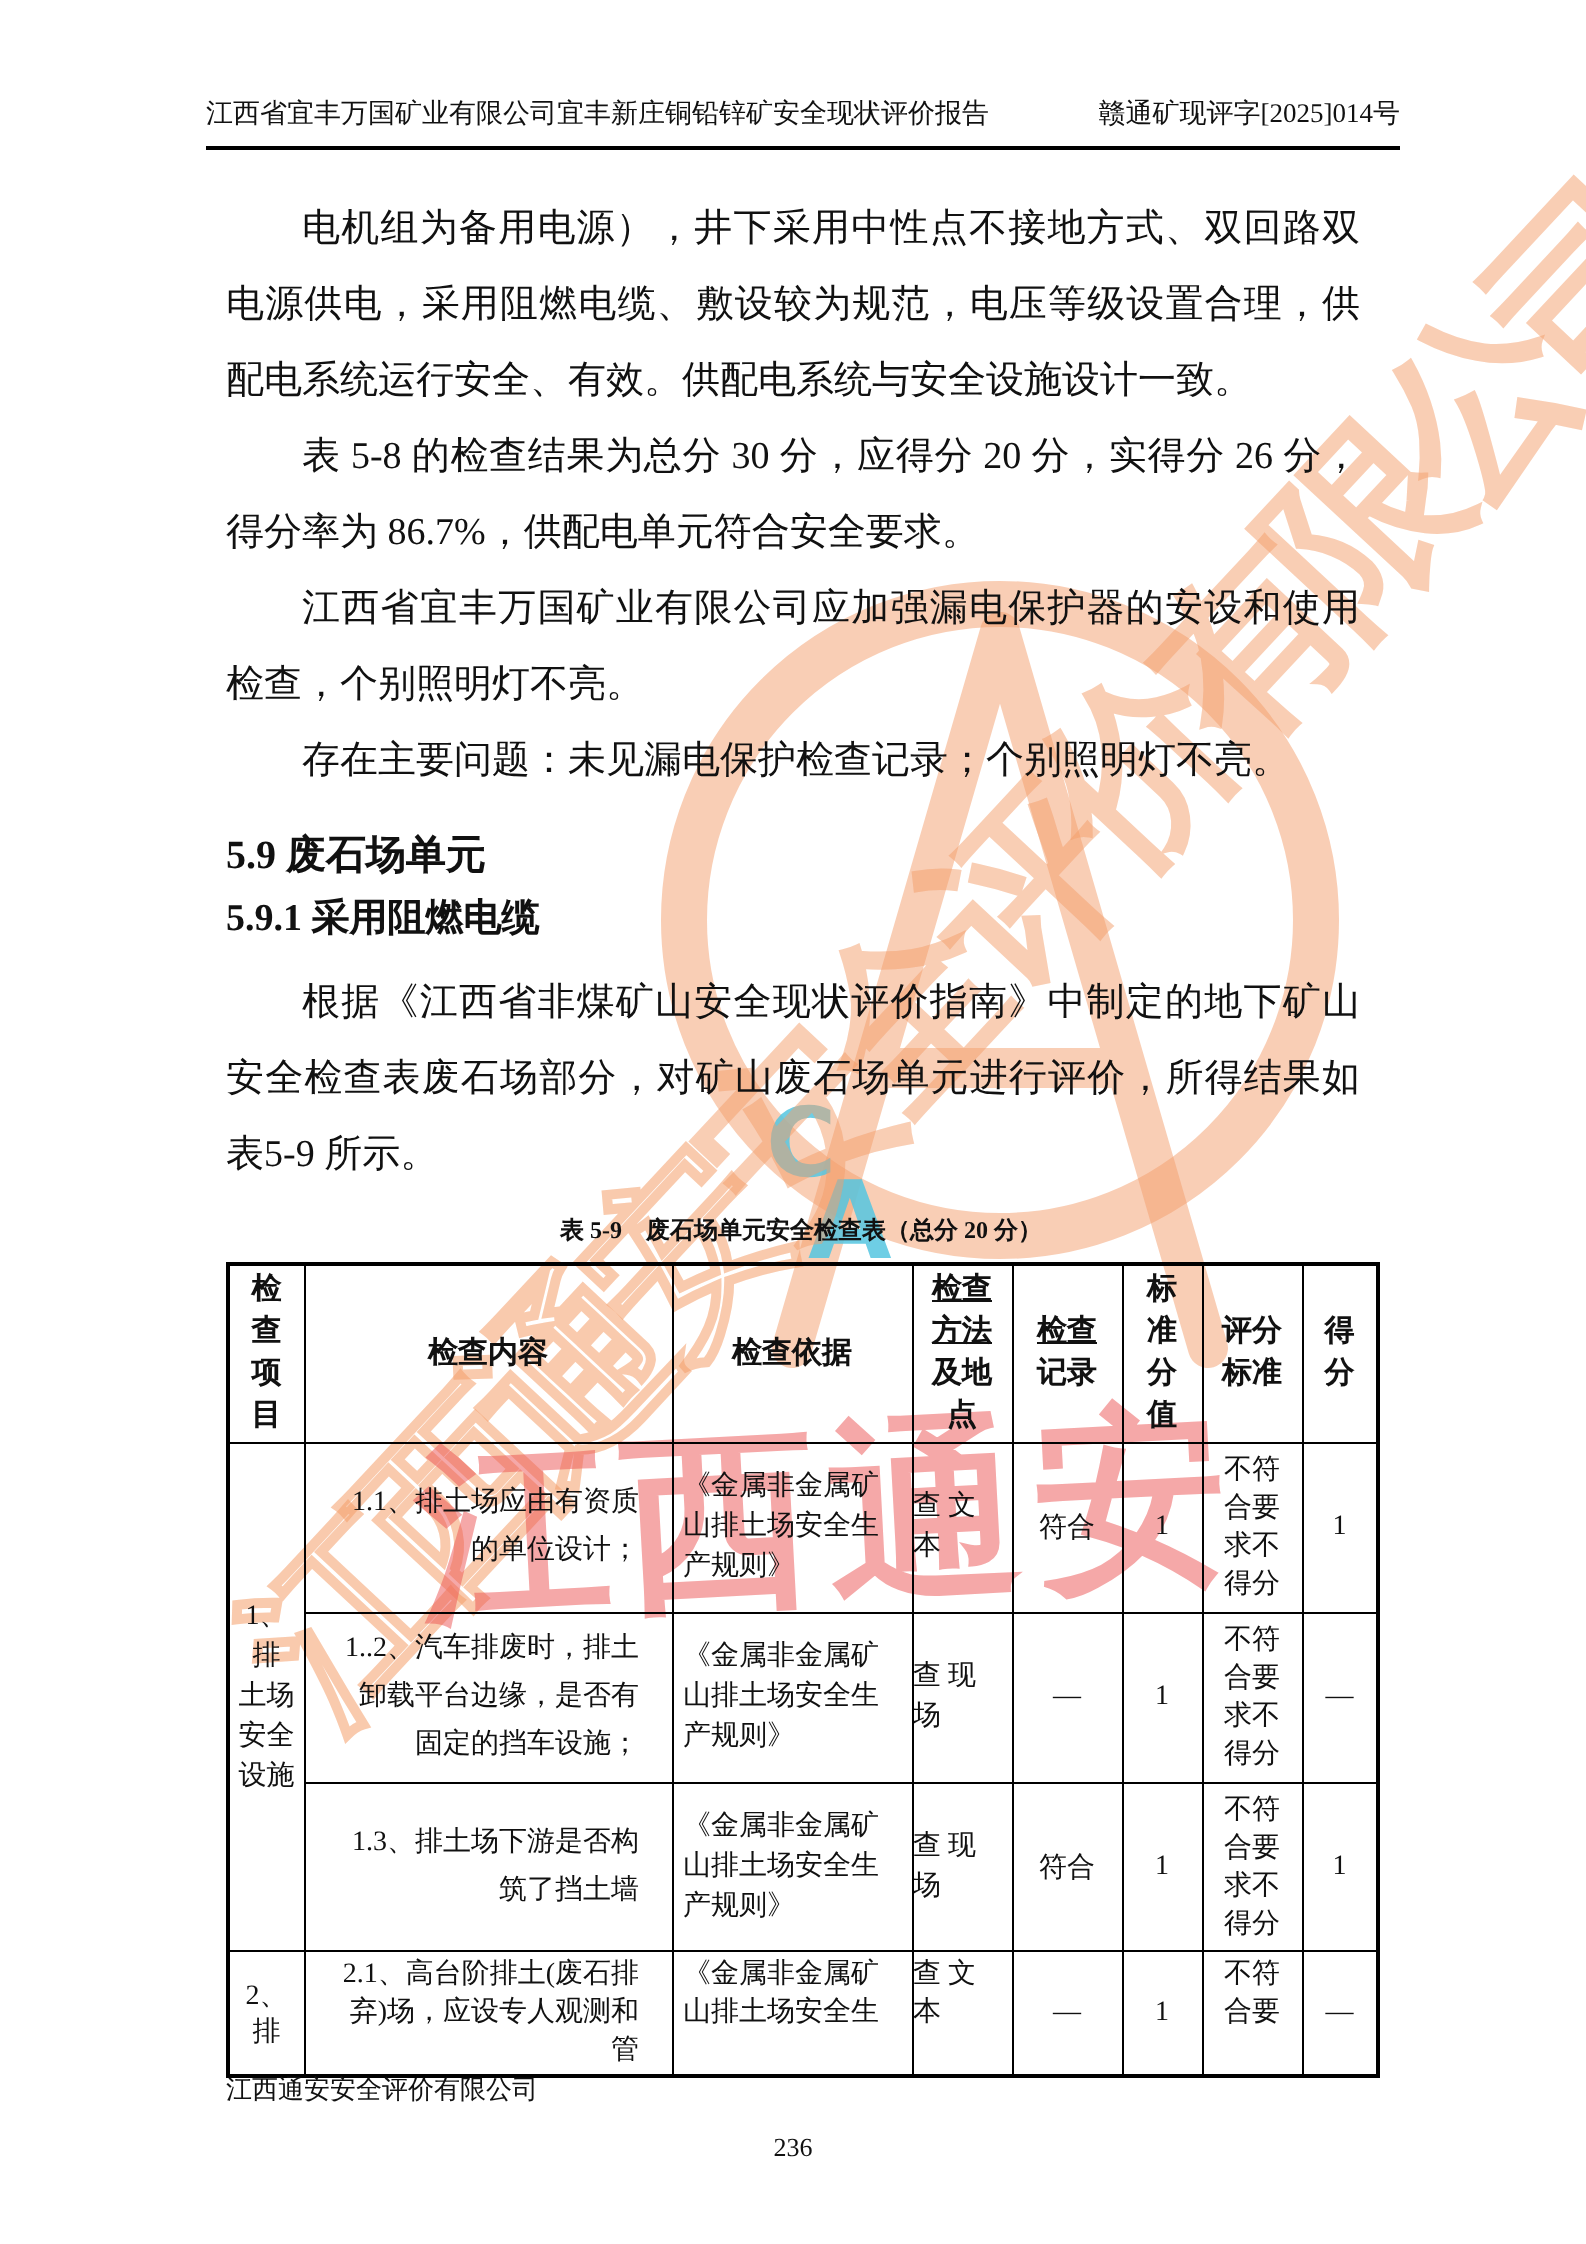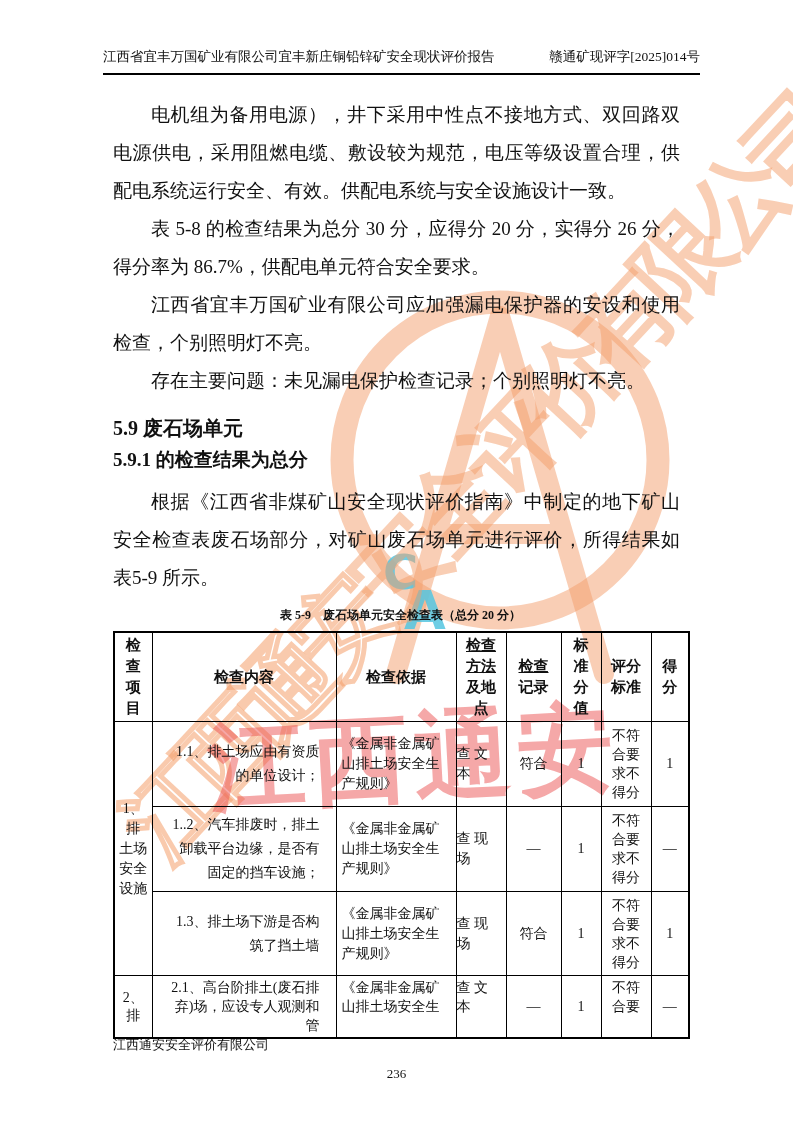--- a/index.html
+++ b/index.html
@@ -107,21 +107,21 @@
       <span>江西省宜丰万国矿业有限公司宜丰新庄铜铅锌矿安全现状评价报告</span>
       <span>赣通矿现评字[2025]014号</span>
     </div>
 
     <div class="main">
       <p class="para">电机组为备用电源），井下采用中性点不接地方式、双回路双电源供电，采用阻燃电缆、敷设较为规范，电压等级设置合理，供配电系统运行安全、有效。供配电系统与安全设施设计一致。</p>
       <p class="para">表 5-8 的检查结果为总分 30 分，应得分 20 分，实得分 26 分，得分率为 86.7%，供配电单元符合安全要求。</p>
       <p class="para">江西省宜丰万国矿业有限公司应加强漏电保护器的安设和使用检查，个别照明灯不亮。</p>
       <p class="para">存在主要问题：未见漏电保护检查记录；个别照明灯不亮。</p>
       <div class="h1">5.9 废石场单元</div>
-      <div class="h2">5.9.1 的检查结果为总分</div>
+      <div class="h2">5.9.1 采用阻燃电缆</div>
       <p class="para">根据《江西省非煤矿山安全现状评价指南》中制定的地下矿山安全检查表废石场部分，对矿山废石场单元进行评价，所得结果如表5-9 所示。</p>
 
       <div class="tbl-caption">表 5-9　废石场单元安全检查表（总分 20 分）</div>
 
       <table class="chk">
         <colgroup>
           <col style="width:38px">
             <col style="width:184px">
             <col style="width:120px">
           <col style="width:50px">

